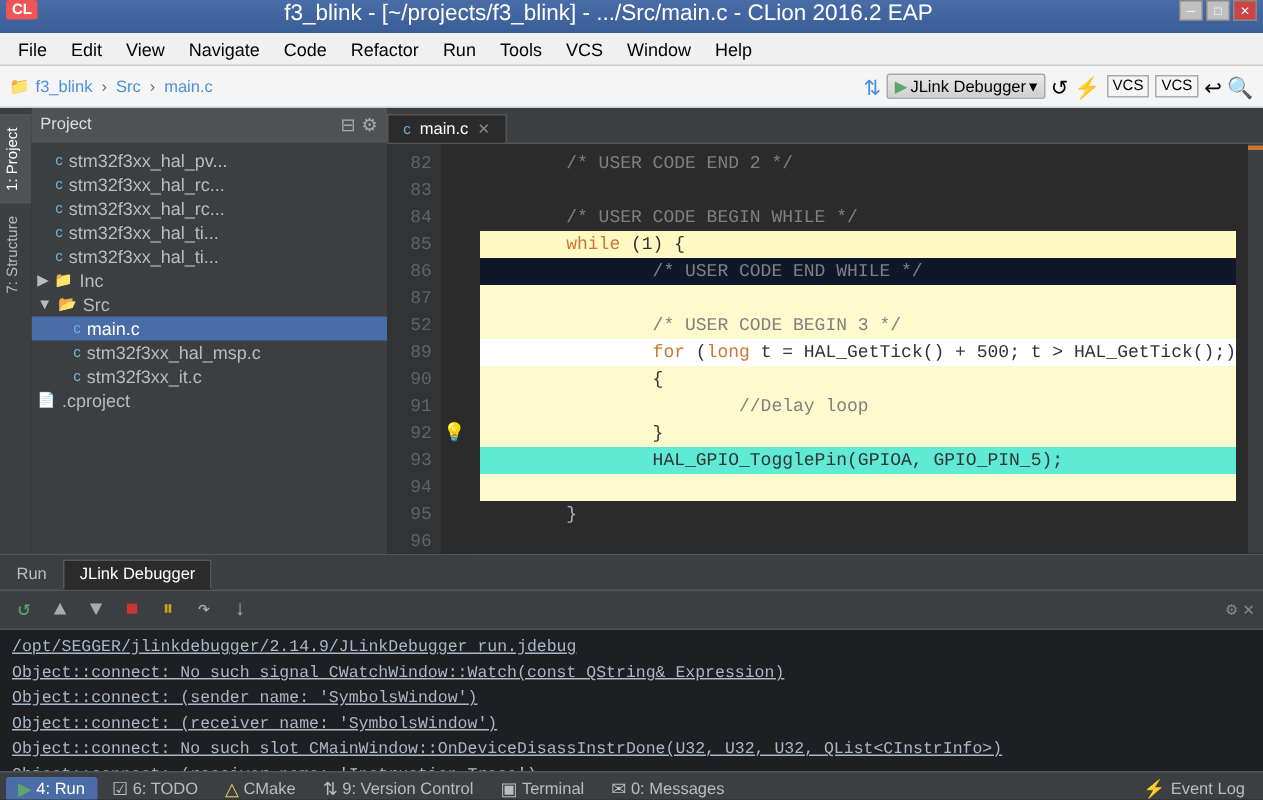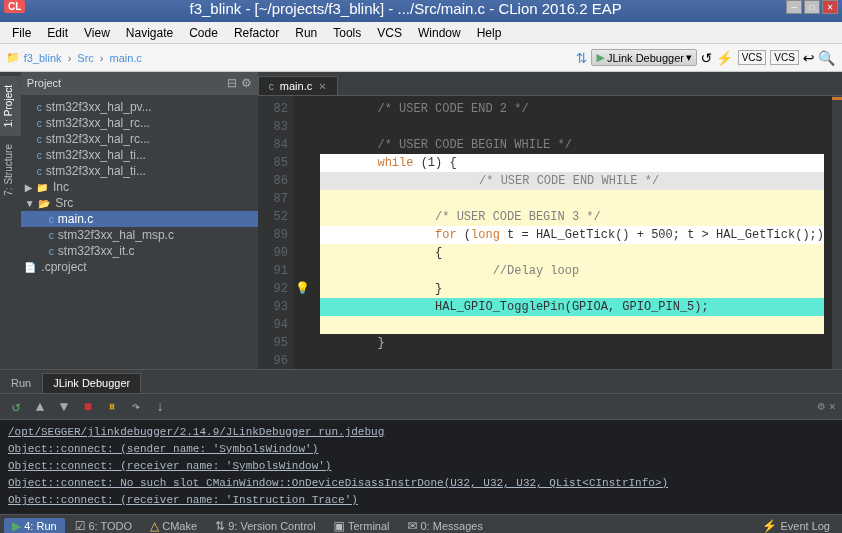--- a/index.html
+++ b/index.html
@@ -461,22 +461,22 @@
         <div style="height:18px;"></div>
         <div style="height:18px;"></div>
         <div style="height:18px;"></div>
         <div style="height:18px;"></div>
 
       </div>
       <div id="code-content">
         <div class="code-line"><span class="comment">        /* USER CODE END 2 */</span></div>
         <div class="code-line">&nbsp;</div>
         <div class="code-line"><span class="comment">        /* USER CODE BEGIN WHILE */</span></div>
-        <div class="code-line highlighted-line" style="background:#ffffff;">        <span style="color:#cc7832;">while</span> (1) {</div>
-        <div class="code-line highlighted-line" style="background:#e5e5e5;padding-left:44px;">                <span class="comment">/* USER CODE END WHILE */</span></div>
+        <div class="code-line highlighted-line" style="background:#fef9c3;">        <span style="color:#cc7832;">while</span> (1) {</div>
+        <div class="code-line highlighted-line" style="background:#0f172a;">                <span class="comment">/* USER CODE END WHILE */</span></div>
         <div class="code-line highlighted-line" style="background:#fffacd;">&nbsp;</div>
         <div class="code-line highlighted-line" style="background:#fffacd;">                <span class="comment">/* USER CODE BEGIN 3 */</span></div>
         <div class="code-line highlighted-line" style="background:#ffffff; color:#333;">                <span style="color:#cc7832;">for</span> (<span style="color:#cc7832;">long</span> t = <span style="color:#ffc66d; color:#333;">HAL_GetTick</span>() + <span style="color:#333;">500</span>; t &gt; <span style="color:#333;">HAL_GetTick</span>();)</div>
         <div class="code-line highlighted-line" style="background:#fffacd; color:#333;">                {</div>
         <div class="code-line highlighted-line" style="background:#fffacd; color:#333;">                        <span style="color:#808080;">//Delay loop</span></div>
         <div class="code-line highlighted-line" style="background:#fffacd; color:#333;">                }</div>
         <div class="code-line highlighted-line" style="background:#5eead4; color:#333;">                <span style="color:#333;">HAL_GPIO_TogglePin</span>(GPIOA, GPIO_PIN_5);</div>
         <div class="code-line highlighted-line" style="background:#fffacd;">&nbsp;</div>
         <div class="code-line">        }</div>
 
@@ -501,20 +501,21 @@
     <span class="run-ctrl-btn yellow">⏸</span>
     <span class="run-ctrl-btn">↷</span>
     <span class="run-ctrl-btn">↓</span>
     <div style="margin-left:auto; display:flex; gap:4px;">
       <span class="gear-icon">⚙</span>
       <span style="color:#888; cursor:pointer;">✕</span>
     </div>
   </div>
   <div id="bottom-content">
     <div class="log-line">/opt/SEGGER/jlinkdebugger/2.14.9/JLinkDebugger run.jdebug</div>
+    <div class="log-line">Object::connect: No such signal CWatchWindow::Watch(const QString&amp; Expression)</div>
     <div class="log-line">Object::connect:  (sender name:   'SymbolsWindow')</div>
     <div class="log-line">Object::connect:  (receiver name: 'SymbolsWindow')</div>
     <div class="log-line">Object::connect: No such slot CMainWindow::OnDeviceDisassInstrDone(U32, U32, U32, QList&lt;CInstrInfo&gt;)</div>
     <div class="log-line">Object::connect:  (receiver name: 'Instruction Trace')</div>
 
   </div>
 </div>
 
 <div id="taskbar">
   <div class="task-btn active">

